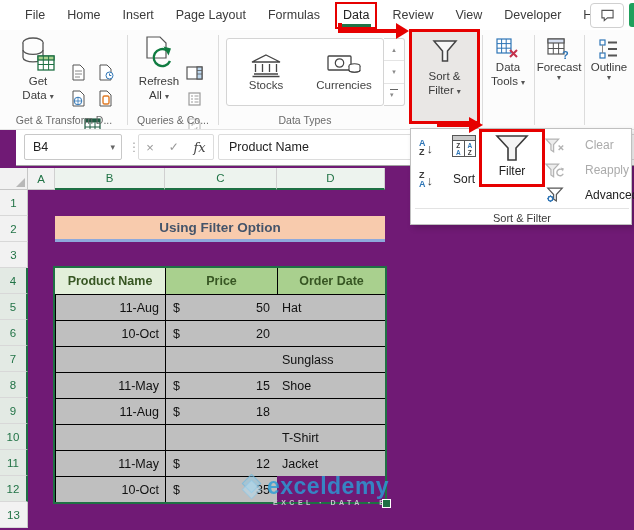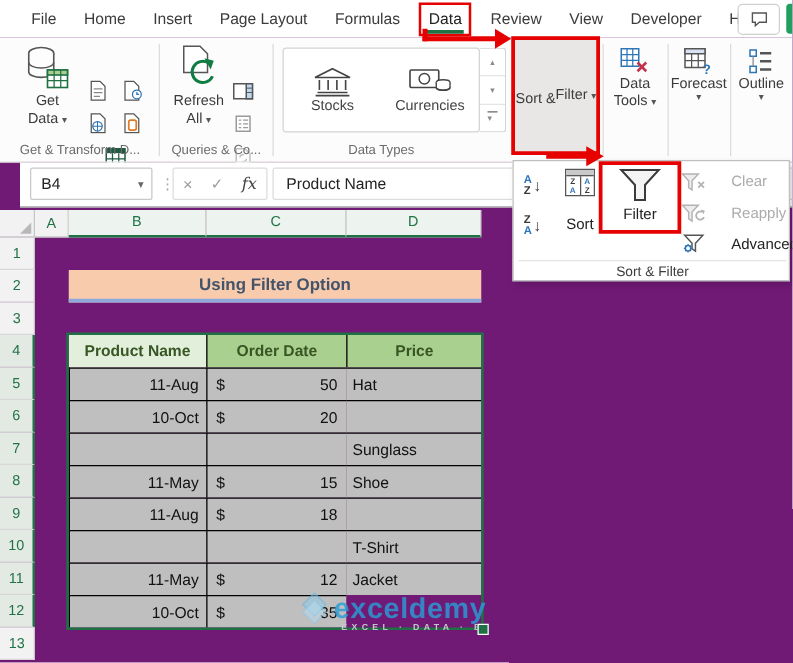--- a/index.html
+++ b/index.html
@@ -32,21 +32,21 @@
   .gal-item{width:78px;display:flex;flex-direction:column;align-items:center;justify-content:center;
             font-size:11.5px;color:#444}
   .gal-strip{position:absolute;left:384px;top:8px;width:20px;height:66px;border:1px solid #D4D4D4;
              border-left:none;border-radius:0 3px 3px 0;display:flex;flex-direction:column;background:#fff}
   .gal-strip>div{flex:1;display:flex;align-items:center;justify-content:center;font-size:7px;color:#8a8a8a;
                  border-bottom:1px solid #E4E4E4}
   .gal-strip>div:last-child{border-bottom:none}
   .more-line{display:block;width:8px;border-top:1.5px solid #666;margin-bottom:1px}
 
   .sf-redbox{position:absolute;left:409px;top:29px;width:71px;height:95px;border:3px solid #E60000;
-             background:#E9E7E5;box-sizing:border-box;z-index:2;display:flex;flex-direction:row;align-items:center}
+             background:#E9E7E5;box-sizing:border-box;z-index:2;display:flex;flex-direction:column;align-items:center}
   .sf-redbox .l{font-size:11.5px;color:#3b3b3b;line-height:14px;white-space:nowrap}
 
   
   .red-line{position:absolute;background:#E60000;z-index:7}
   .arrowhead{position:absolute;width:0;height:0;border-top:8px solid transparent;
              border-bottom:8px solid transparent;border-left:13px solid #E60000;z-index:7}
 
   
   .fbar{position:absolute;left:16px;top:130px;width:634px;height:36px;background:#fff;border-bottom:1px solid #a3a3a3;box-sizing:border-box}
   .namebox{position:absolute;left:8px;top:4px;width:98px;height:26px;border:1px solid #C8C8C8;border-radius:2px;
@@ -329,22 +329,22 @@
   <div class="rowhdr sel" style="top:398px">9</div>
   <div class="rowhdr sel" style="top:424px">10</div>
   <div class="rowhdr sel" style="top:450px">11</div>
   <div class="rowhdr sel" style="top:476px">12</div>
   <div class="rowhdr" style="top:502px;height:26px">13</div>
 
   <div class="titlecell">Using Filter Option</div>
 
   <div class="xltable">
     <div class="cell hdr active">Product Name</div>
+    <div class="cell hdr bl">Price</div>
     <div class="cell hdr bl">Order Date</div>
-    <div class="cell hdr bl">Price</div>
 
     <div class="cell c-date bt bl">11-Aug</div>
     <div class="cell c-price bt bl">
         <span>$</span>
         <span>50</span>
       </div>
 
     <div class="cell c-name bt">Hat</div>
     <div class="cell c-date bt bl">10-Oct</div>
     <div class="cell c-price bt bl">

